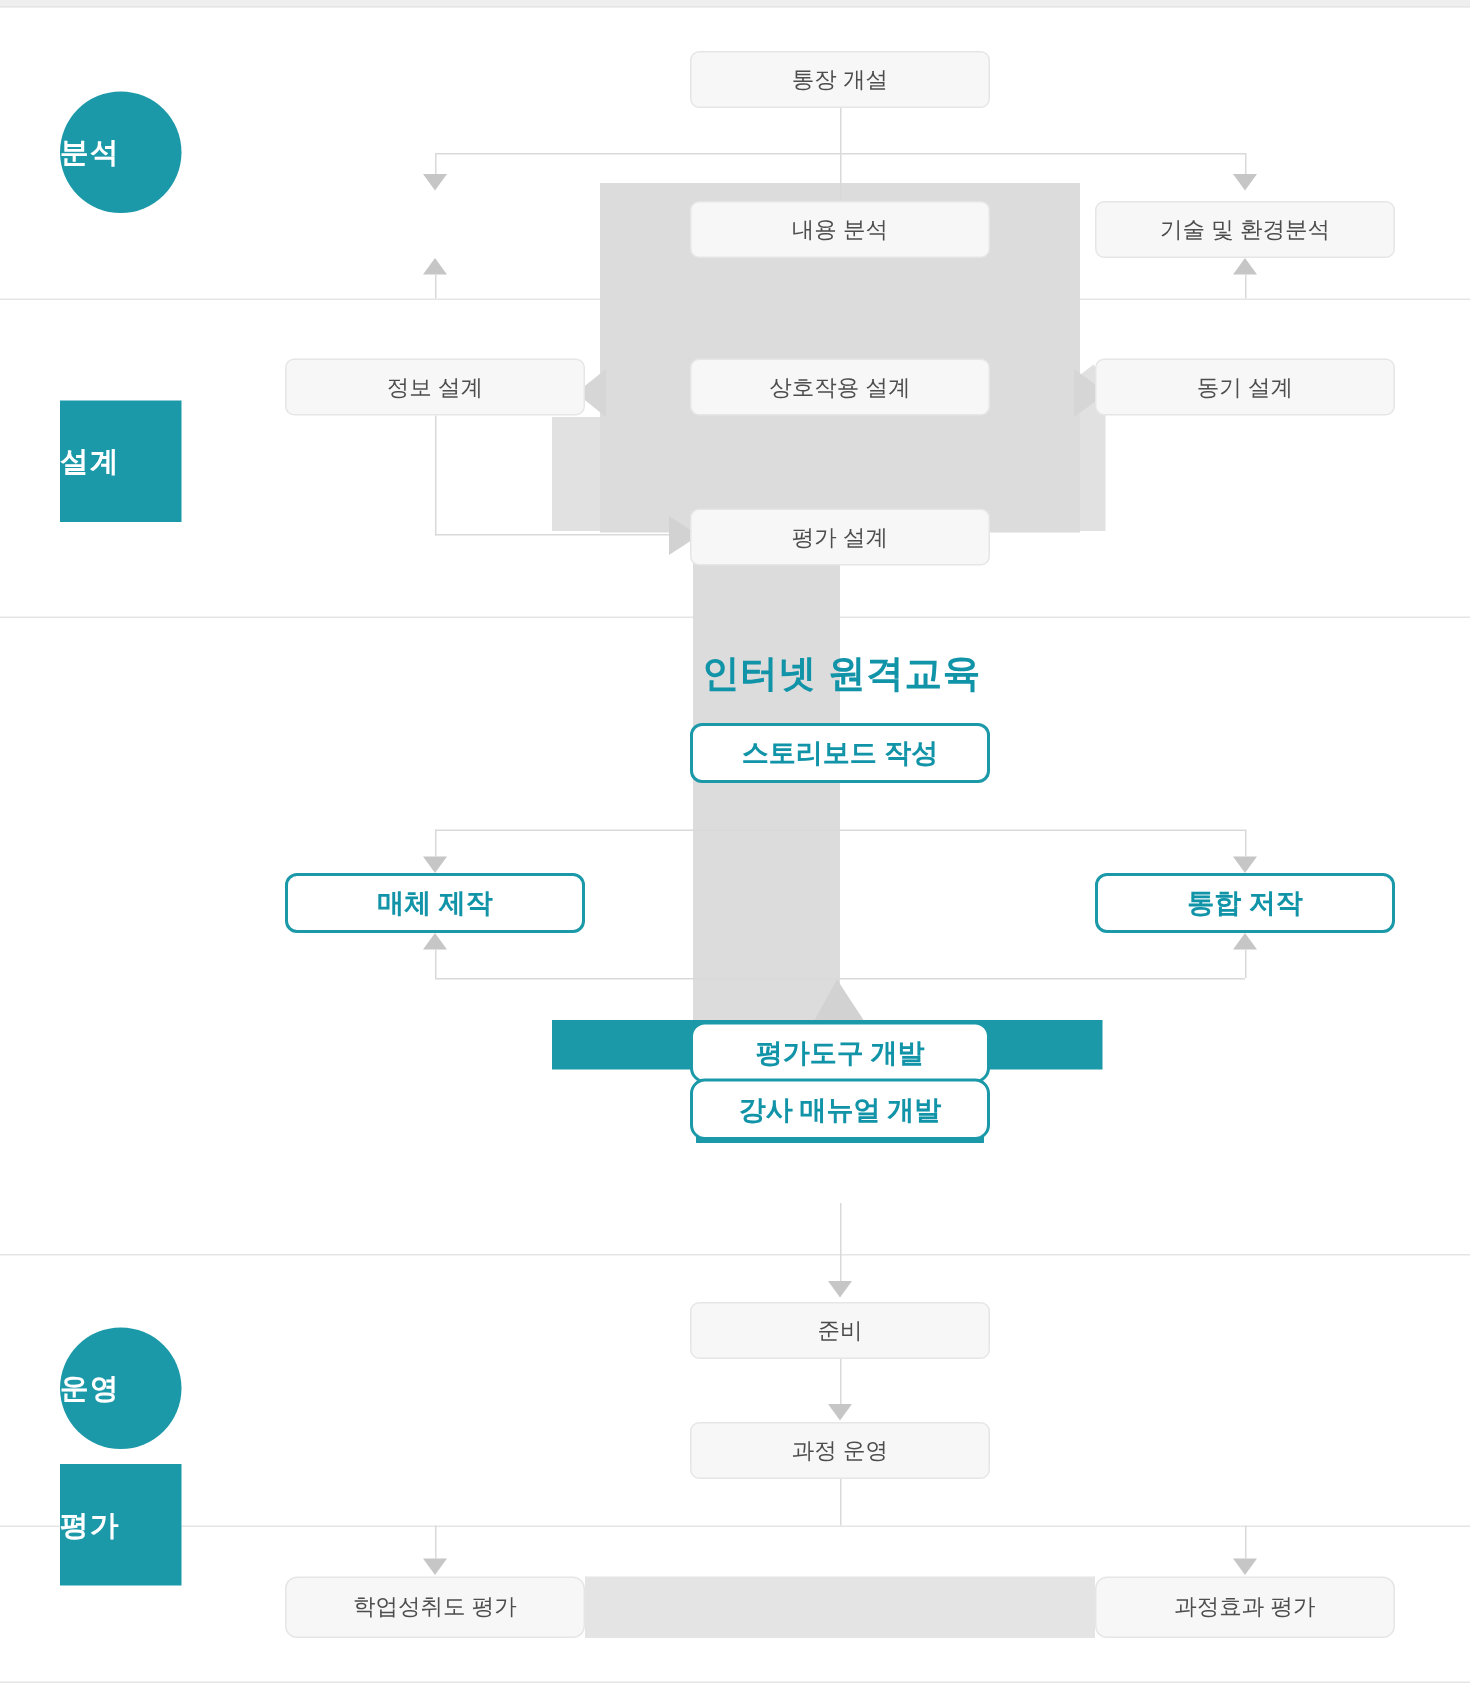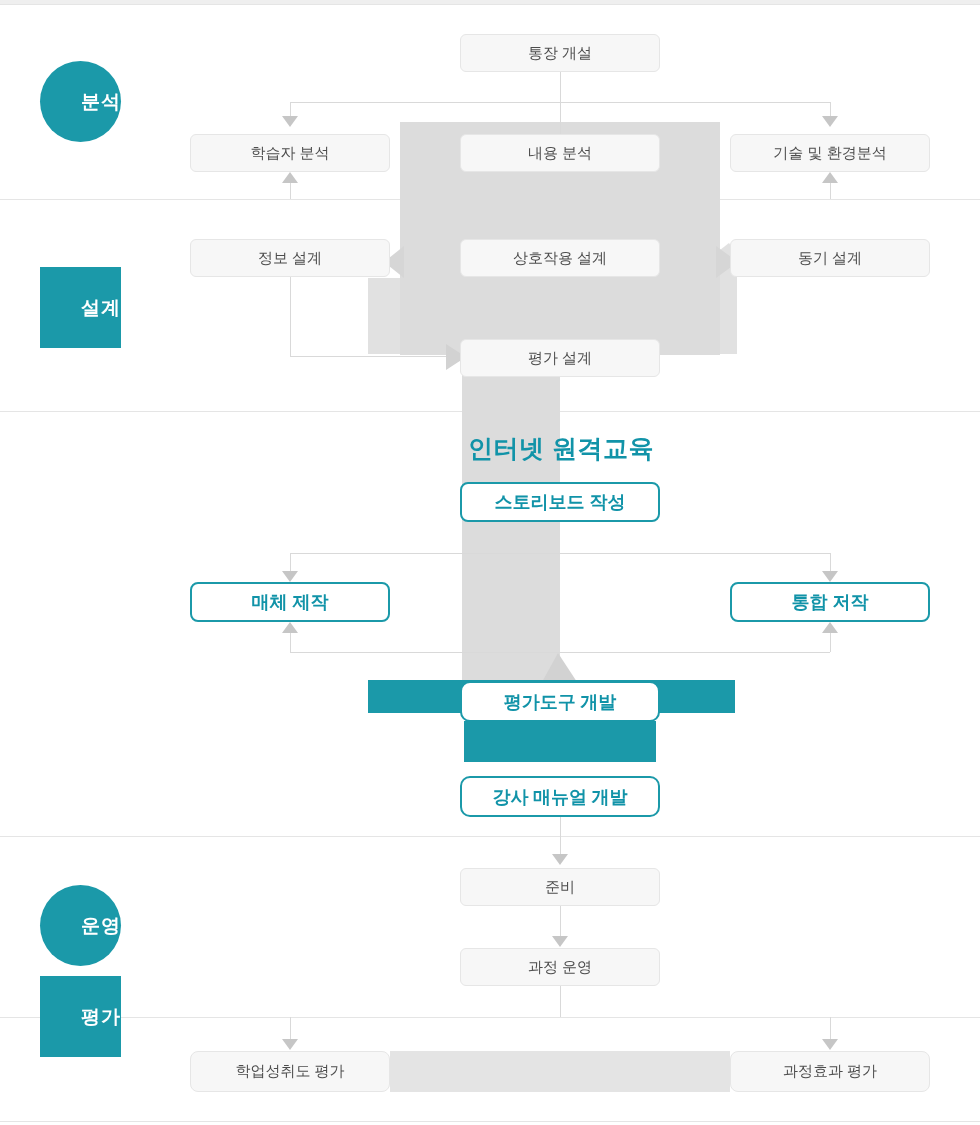--- a/index.html
+++ b/index.html
@@ -34,21 +34,21 @@
         font-size:18px;font-weight:600;color:var(--accent-text);}
   .tbox.tall{height:41px;border-radius:10px;font-family:Liberation Serif, serif;}
 
   
   .tealbar{position:absolute;left:368px;top:680px;width:367px;height:33px;background:var(--accent);}
   .tealblock{position:absolute;left:464px;top:721px;width:192px;height:41px;background:var(--accent);}
   .band{position:absolute;left:390px;top:1051px;width:340px;height:41px;background:var(--band-gray);}
 
   
   .stage{position:absolute;left:40px;width:81px;height:81px;background:var(--accent);
-         color:#fff;display:flex;align-items:center;justify-content:flex-end;
+         color:#fff;display:flex;align-items:center;justify-content:flex-start;
          font-size:19px;font-weight:600;letter-spacing:1px;}
   .stage.circle{border-radius:50%;}
 
   .center-title{position:absolute;left:411px;top:432px;width:300px;text-align:center;
         font-size:25px;font-weight:700;color:var(--accent-text);letter-spacing:0.5px;}
 </style>
 </head>
 <body>
 
 <div class="canvas">
@@ -117,36 +117,35 @@
       <span>설계</span>
     </div>
   <div class="stage circle" style="top:885px">
       <span>운영</span>
     </div>
   <div class="stage" style="top:976px">
       <span>평가</span>
     </div>
 
   <div class="gbox" style="left:460px;top:34px">통장 개설</div>
-  <div class="gbox" style="left:190px;top:134px">학습자 분석</div>
   <div class="gbox" style="left:460px;top:134px">내용 분석</div>
   <div class="gbox" style="left:730px;top:134px">기술 및 환경분석</div>
 
   <div class="gbox" style="left:190px;top:239px">정보 설계</div>
   <div class="gbox" style="left:460px;top:239px">상호작용 설계</div>
   <div class="gbox" style="left:730px;top:239px">동기 설계</div>
   <div class="gbox" style="left:460px;top:339px">평가 설계</div>
 
   <div class="center-title">인터넷 원격교육</div>
 
   <div class="tbox" style="left:460px;top:482px">스토리보드 작성</div>
   <div class="tbox" style="left:190px;top:582px">매체 제작</div>
   <div class="tbox" style="left:730px;top:582px">통합 저작</div>
   <div class="tbox tall" style="left:460px;top:681px">평가도구 개발</div>
-  <div class="tbox tall" style="left:460px;top:776px">강사 매뉴얼 개발</div>
+  <div class="tbox tall" style="left:460px;top:719px">강사 매뉴얼 개발</div>
 
   <div class="gbox" style="left:460px;top:868px">준비</div>
   <div class="gbox" style="left:460px;top:948px">과정 운영</div>
 
   <div class="gbox tall" style="left:190px;top:1051px">학업성취도 평가</div>
   <div class="gbox tall" style="left:730px;top:1051px">과정효과 평가</div>
 
 </div>
 
 </body></html>

